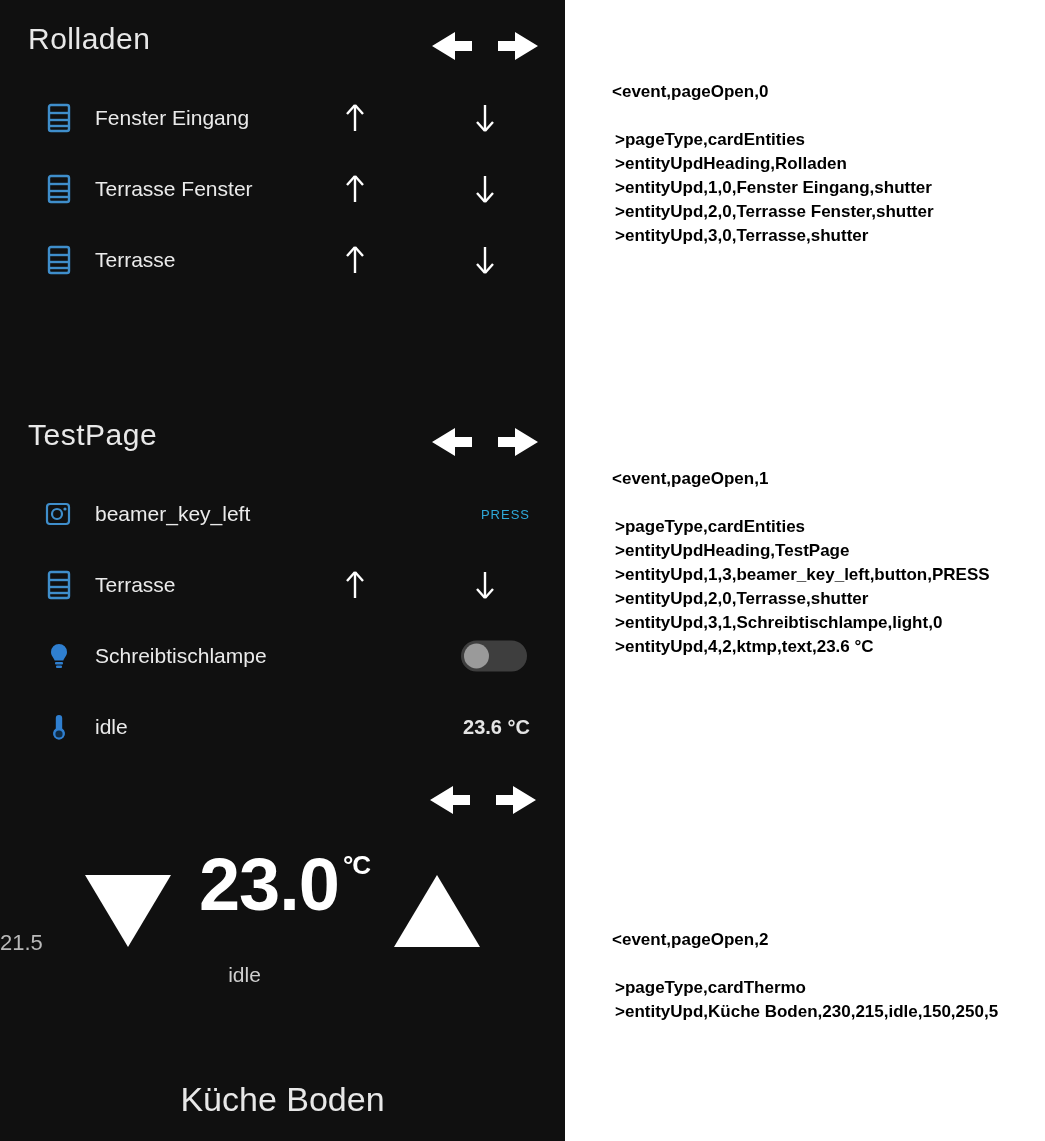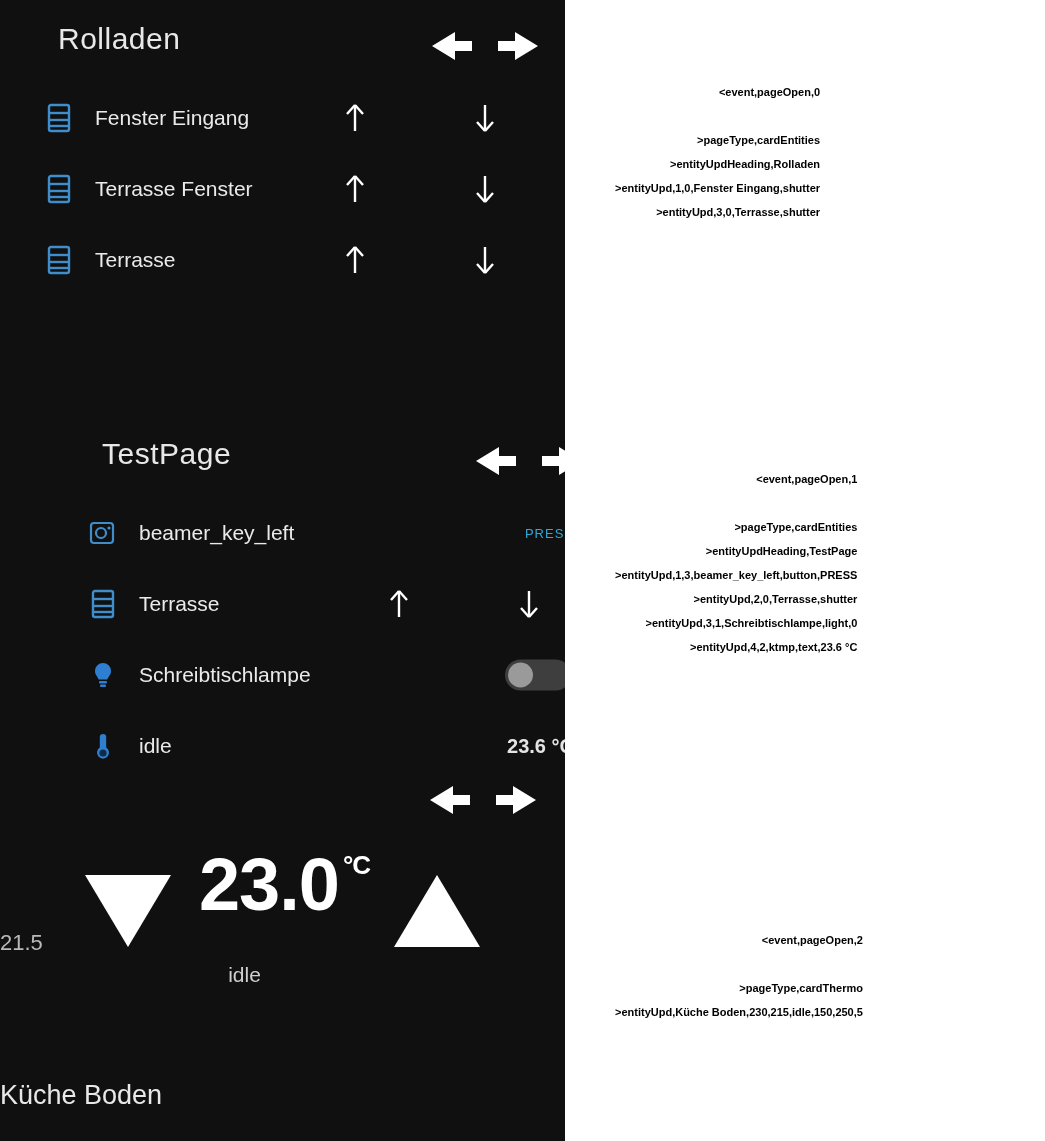--- a/index.html
+++ b/index.html
@@ -31,21 +31,20 @@
   }
   
   .card {
     position: absolute;
     left: 0;
     width: 565px;
   }
   .card-header {
     position: relative;
     height: 60px;
-    margin-left: 30px;
   }
   .card-title {
     position: absolute;
     left: 28px;
     top: 0;
     font-size: 30px;
     color: #e8e8e8;
     letter-spacing: 0.5px;
     white-space: nowrap;
   }
@@ -232,41 +231,41 @@
     height: 0;
     border-left: 43px solid transparent;
     border-right: 43px solid transparent;
     border-bottom: 72px solid #ffffff;
   }
   .thermo-name {
     position: absolute;
     left: 0;
     top: 310px;
     width: 565px;
+    text-align: center;
     color: #e8e8e8;
-    font-size: 27px;
+    font-size: 34px;
   }
   
   .log-panel {
     position: absolute;
     left: 565px;
     top: 0;
     width: 480px;
     height: 1141px;
     background: #ffffff;
   }
   .log-block {
     position: absolute;
     left: 50px;
     color: #000000;
-    font-size: 11px;
+    font-size: 17px;
     font-weight: bold;
     line-height: 24px;
     white-space: nowrap;
-    text-align: right;
   }
   .log-event { margin-bottom: 24px; margin-left: -3px; }
   .log-line { }
 </style>
 </head>
 <body>
 
 <div class="root">
 
   <div class="device">
@@ -363,21 +362,21 @@
           <span class="shutter-btn sb-down">
             <svg width="40" height="34" viewBox="0 0 40 34">
                 <path d="M20 4 L20 30" stroke="#ffffff" stroke-width="2.4"></path>
                 <path d="M20 30 L12 21 M20 30 L28 21" stroke="#ffffff" stroke-width="2.4" fill="none"></path>
               </svg>
           </span>
         </span>
       </div>
     </div>
 
-    <div class="card" style="top:437px;padding-left:44px;">
+    <div class="card" style="top:418px;">
       <div class="card-header">
         <div class="card-title">TestPage</div>
         <div class="nav-arrows">
           <div class="arrow arrow-left">
             <svg width="52" height="44" viewBox="0 0 52 44">
                 <path d="M30 8 L30 17 L47 17 L47 27 L30 27 L30 36 L7 22 Z" fill="#ffffff"></path>
               </svg>
           </div>
           <div class="arrow arrow-right">
             <svg width="52" height="44" viewBox="0 0 52 44">
@@ -480,20 +479,21 @@
     </div>
   </div>
 
   <div class="log-panel">
 
     <div class="log-block" style="top:80px;">
       <div class="log-event">&lt;event,pageOpen,0</div>
       <div class="log-line">&gt;pageType,cardEntities</div>
       <div class="log-line">&gt;entityUpdHeading,Rolladen</div>
       <div class="log-line">&gt;entityUpd,1,0,Fenster Eingang,shutter</div>
+      <div class="log-line">&gt;entityUpd,2,0,Terrasse Fenster,shutter</div>
       <div class="log-line">&gt;entityUpd,3,0,Terrasse,shutter</div>
     </div>
 
     <div class="log-block" style="top:467px;">
       <div class="log-event">&lt;event,pageOpen,1</div>
       <div class="log-line">&gt;pageType,cardEntities</div>
       <div class="log-line">&gt;entityUpdHeading,TestPage</div>
       <div class="log-line">&gt;entityUpd,1,3,beamer_key_left,button,PRESS</div>
       <div class="log-line">&gt;entityUpd,2,0,Terrasse,shutter</div>
       <div class="log-line">&gt;entityUpd,3,1,Schreibtischlampe,light,0</div>

